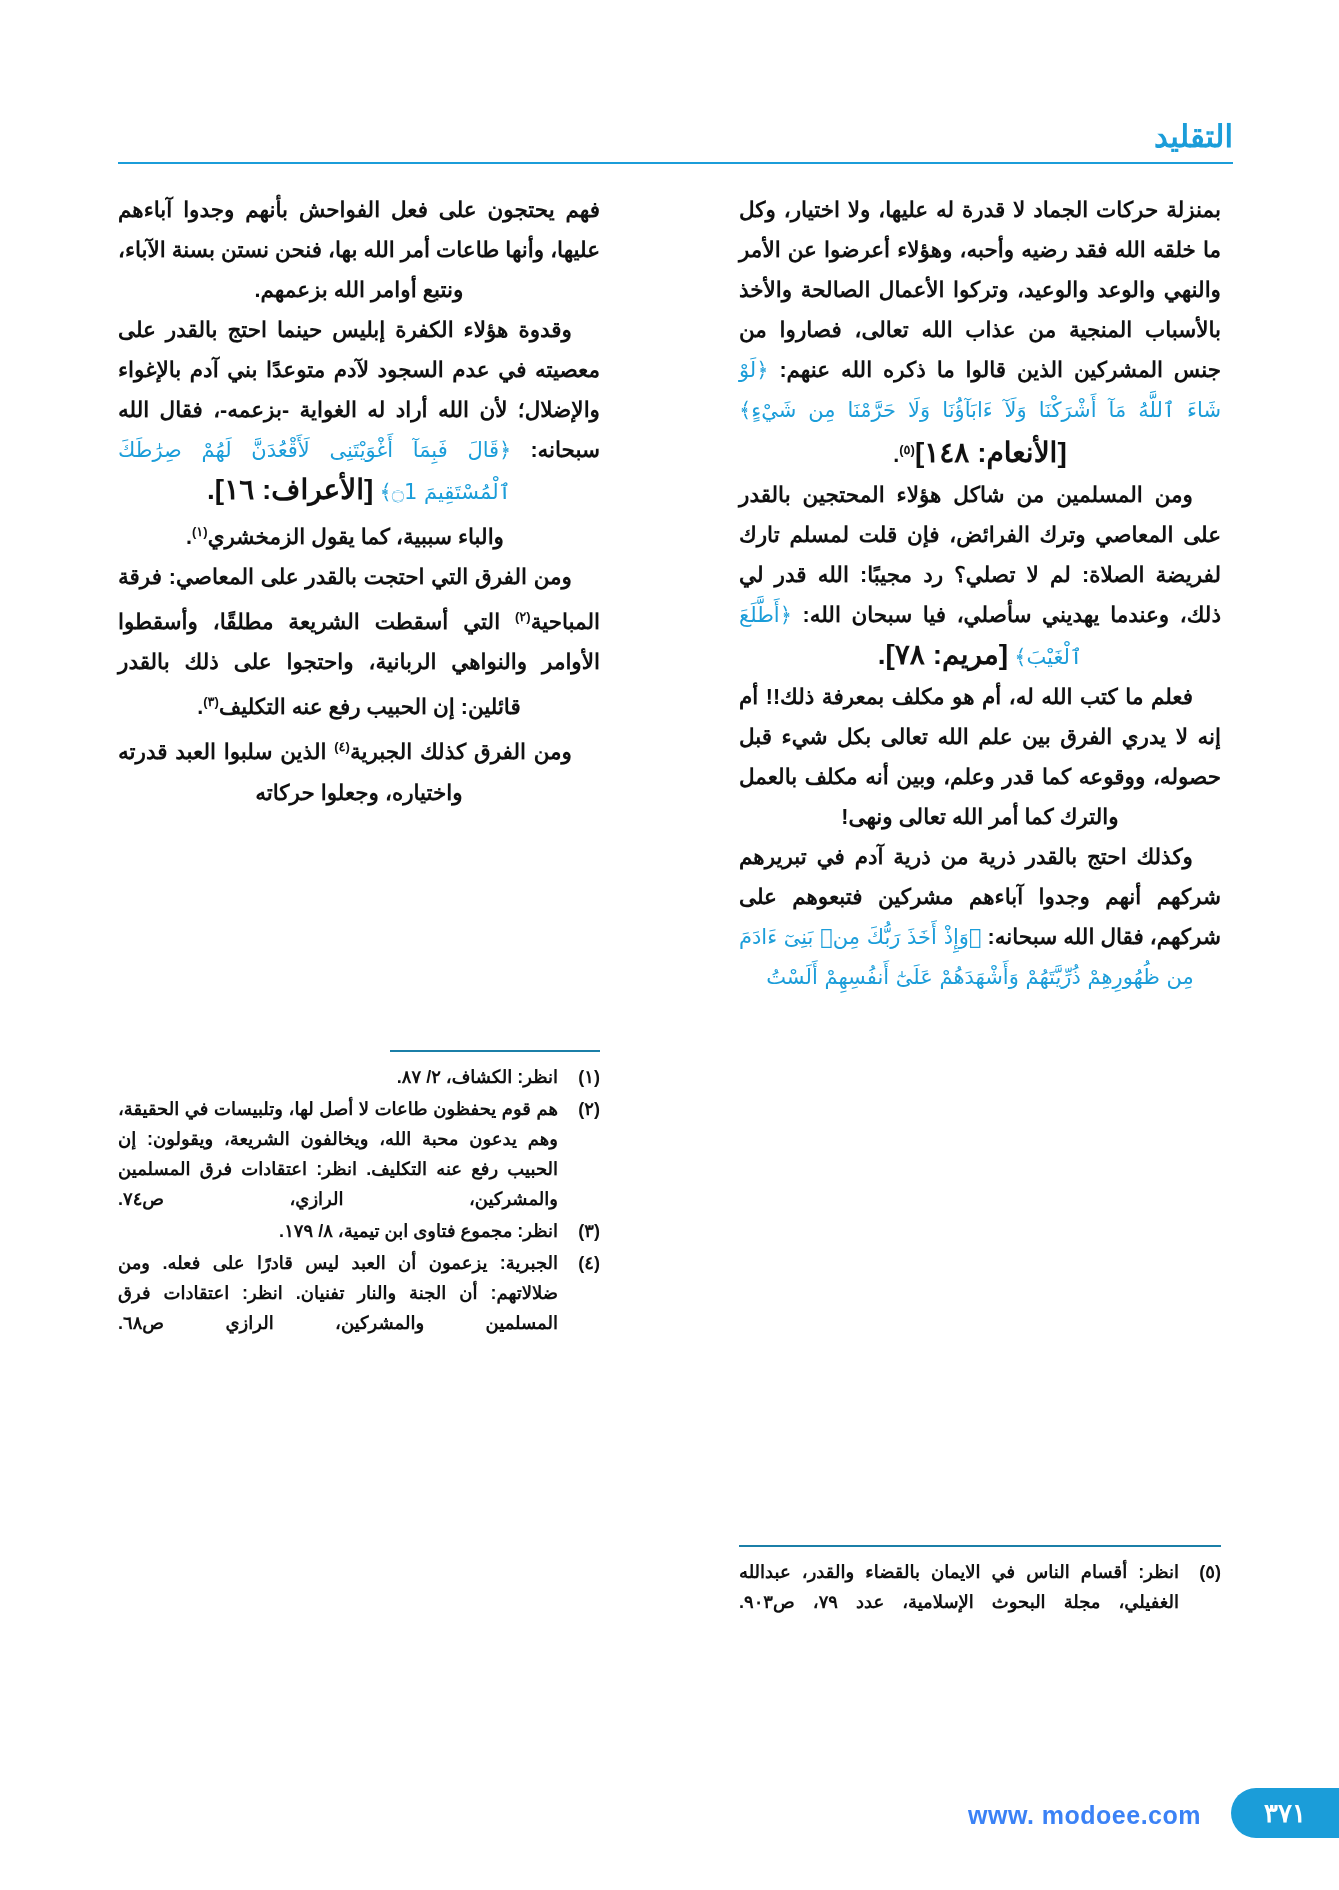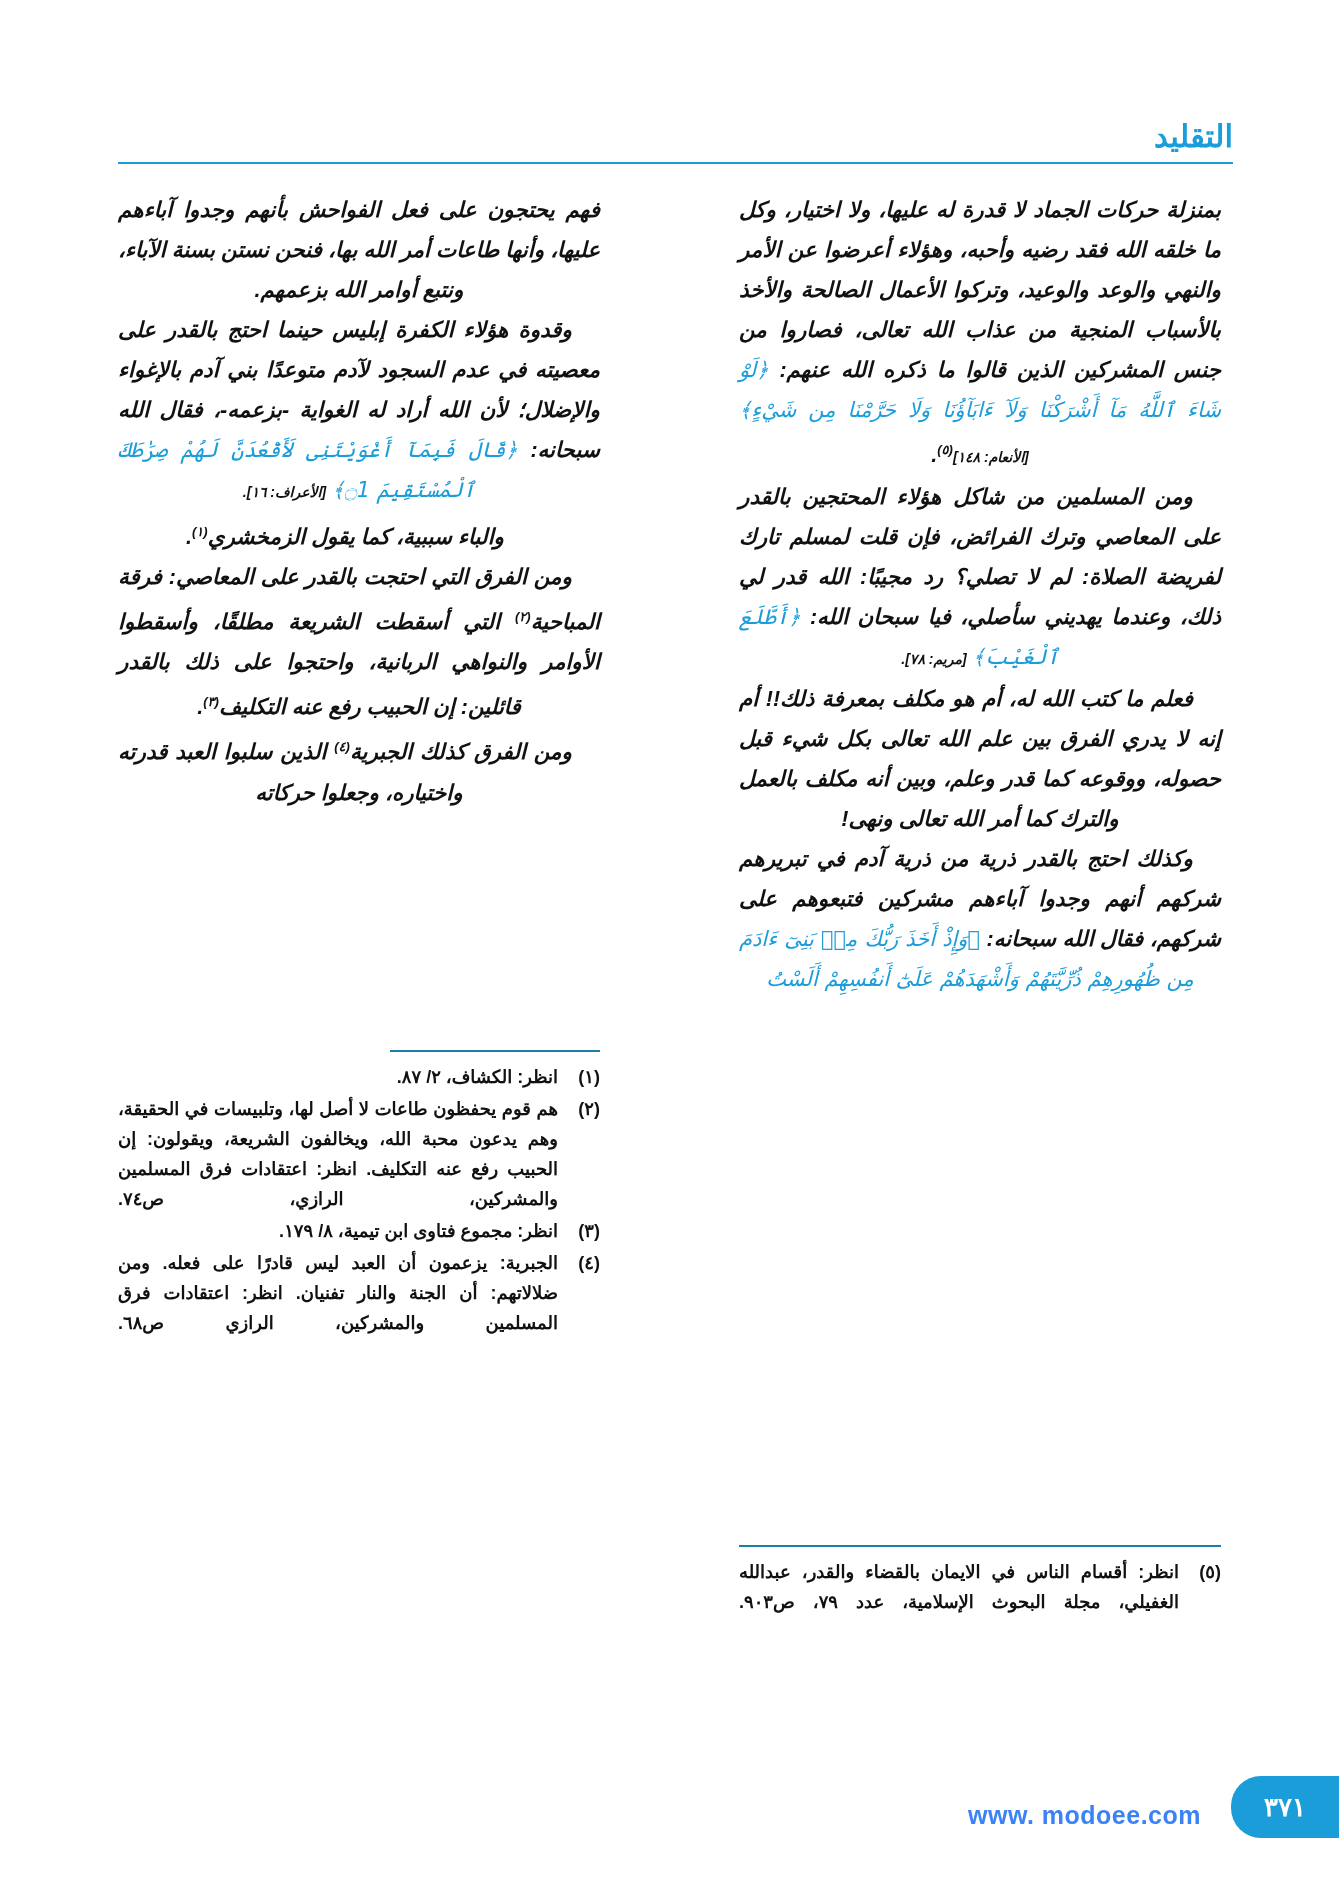--- a/index.html
+++ b/index.html
@@ -62,34 +62,33 @@
   .col-left  { left: 0; }
 
   p {
     margin: 0 0 0 0;
     font-size: 21.5px;
     line-height: 40px;
     text-align: justify;
     text-align-last: center;
     font-weight: bold;
     color: #111111;
-    font-style: italic;
   }
   p.indent { text-indent: 28px; }
   p + p { margin-top: 0; }
 
   .quran {
     color: #1b9dd9;
     font-size: 21px;
     font-family: "DejaVu Sans", sans-serif;
     font-weight: normal;
   }
   .ref {
     font-weight: bold;
-    font-size: 14px;
+    font-size: 28px;
     color: #111;
     margin-top: 20px;
   }
   sup.fn {
     font-size: 13px;
     vertical-align: super;
     font-weight: bold;
   }
 
   
@@ -147,21 +146,21 @@
     left: 0;
     right: 0;
     bottom: 0;
     height: 130px;
   }
   .page-number-box {
     position: absolute;
     right: 0;
     bottom: 52px;
     width: 108px;
-    height: 62px;
+    height: 50px;
     background: #1b9dd9;
     border-top-left-radius: 30px;
     border-bottom-left-radius: 30px;
     color: #ffffff;
     font-size: 26px;
     font-weight: bold;
     display: flex;
     align-items: center;
     justify-content: center;
     letter-spacing: 2px;

